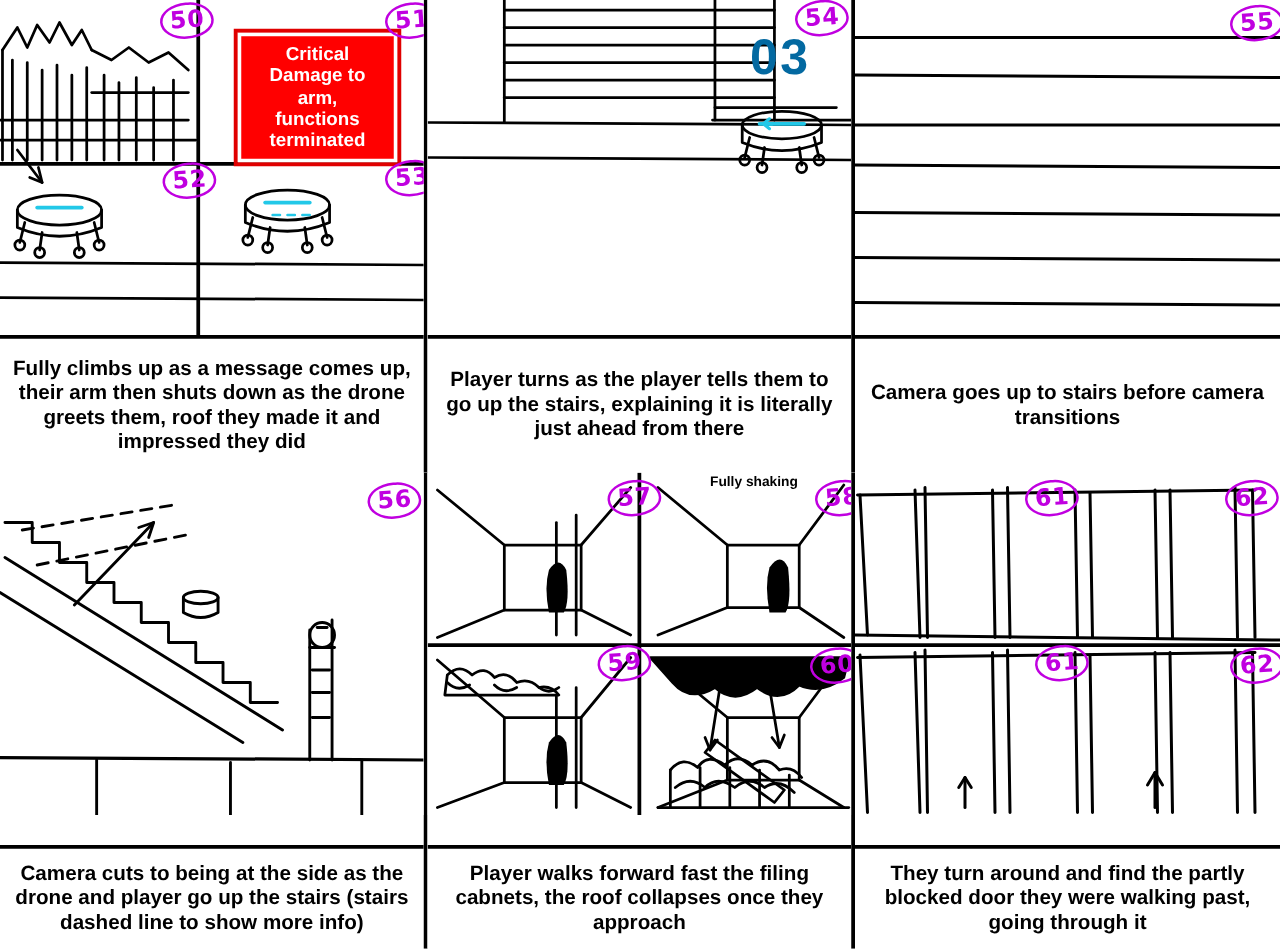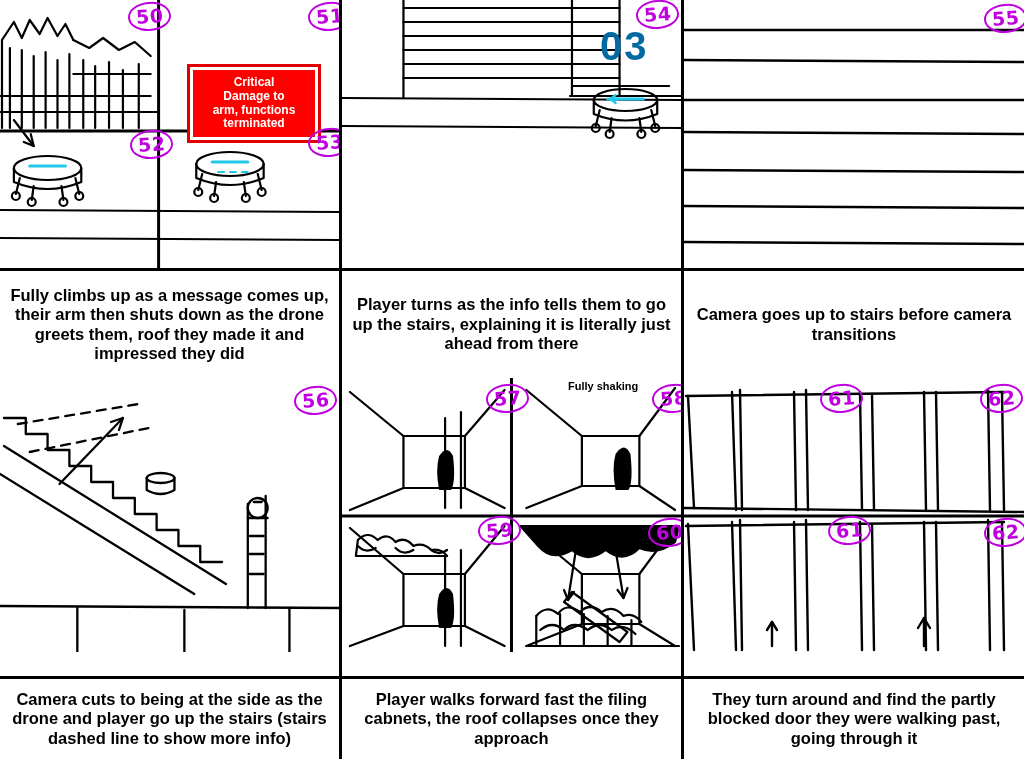--- a/index.html
+++ b/index.html
@@ -83,26 +83,25 @@
   svg.draw { position: absolute; inset: 0; width: 100%; height: 100%; }
   svg.draw * { vector-effect: non-scaling-stroke; }
 
   .warnbox {
     position: absolute;
     background: #ff0000;
     border: 3px solid #ffffff;
     outline: 3px solid #e00000;
     color: #ffffff;
     font-weight: bold;
-    font-size: 12px;
+    font-size: 15px;
     line-height: 1.15;
     text-align: center;
     padding: 6px 19px;
     z-index: 20;
-    margin-top: 41px;
   }
 
   .shaketxt {
     position: absolute;
     font-size: 11px;
     font-weight: bold;
     color: #000;
     z-index: 25;
   }
 
@@ -205,21 +204,21 @@
             <circle cx="302" cy="134" r="4"></circle>
               <circle cx="316" cy="128" r="4"></circle>
             <path d="M268 99 L304 99" stroke="#22c8e8" stroke-width="3"></path>
             <path d="M278 99 L272 99" stroke="#22c8e8" stroke-width="3"></path>
             <path d="M276 95 L271 99 L276 103" stroke="#22c8e8" stroke-width="2.4"></path>
           </g>
         </svg>
         <div class="dronecount" style="left:258px; top:24px;">03</div>
         <div class="pnum" style="left:294px; top:0px;"><span class="ring">54</span></div>
       </div>
-      <div class="caption">Player turns as the info tells them to go up the stairs, explaining it is literally just ahead from there</div>
+      <div class="caption">Player turns as the player tells them to go up the stairs, explaining it is literally just ahead from there</div>
     </div>
 
     <div class="cell col-c">
       <div class="art">
         <svg class="draw" viewBox="0 0 340 268" preserveAspectRatio="none">
           <g stroke="#000" fill="none" stroke-width="2.4" stroke-linecap="round" stroke-linejoin="round">
             <line x1="0" y1="30" x2="340" y2="30"></line>
             <line x1="0" y1="60" x2="340" y2="62"></line>
             <line x1="0" y1="100" x2="340" y2="100"></line>
             <line x1="0" y1="132" x2="340" y2="134"></line>

